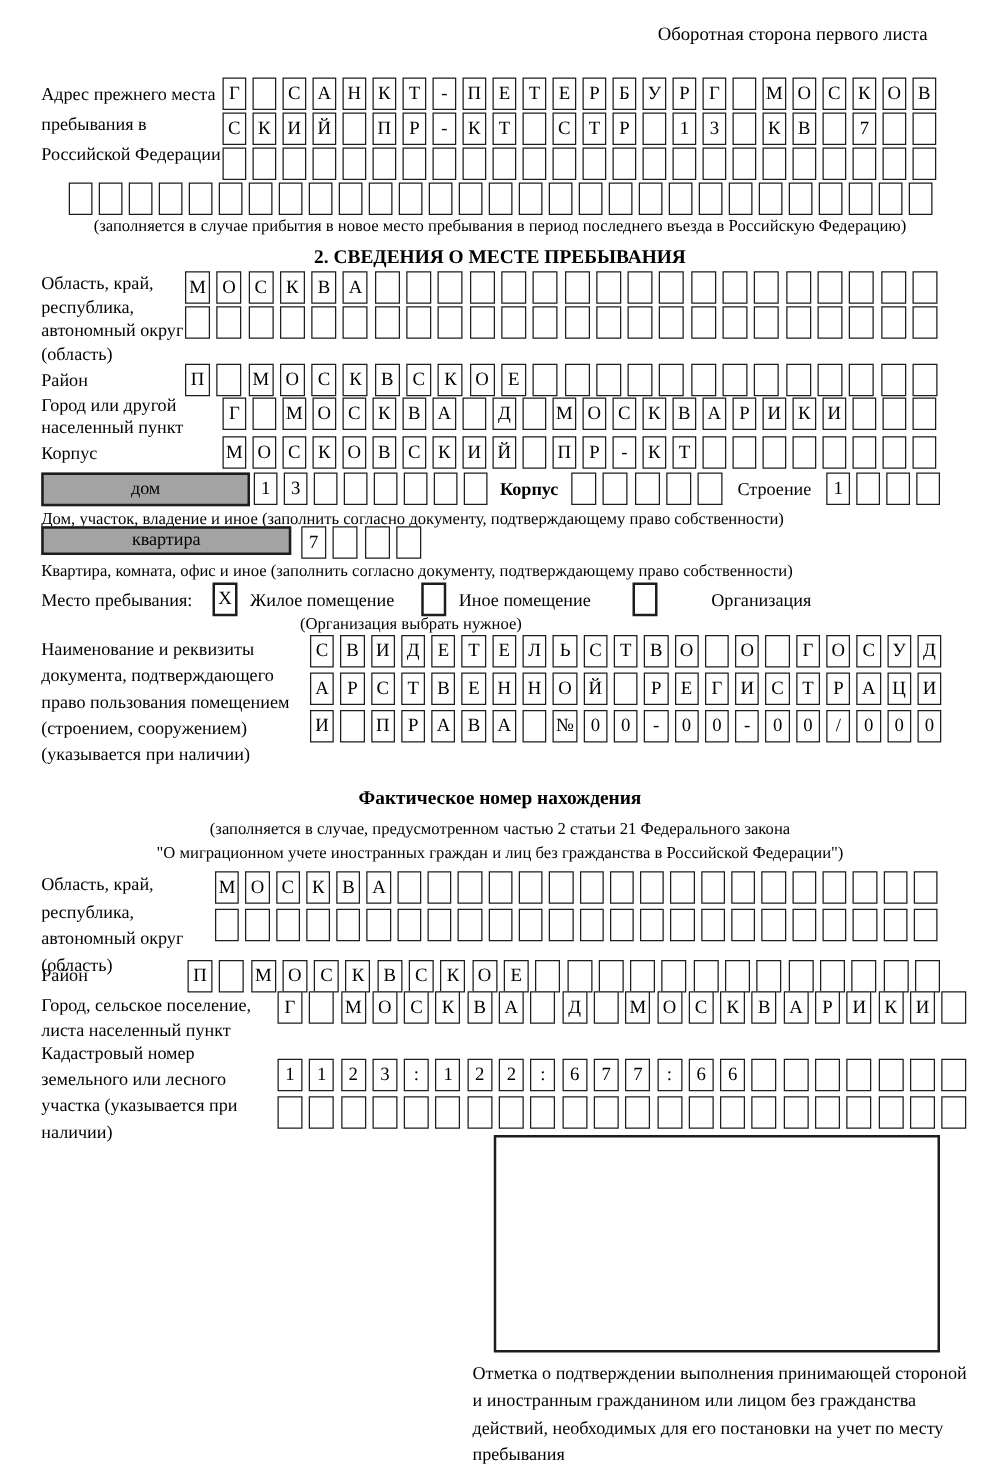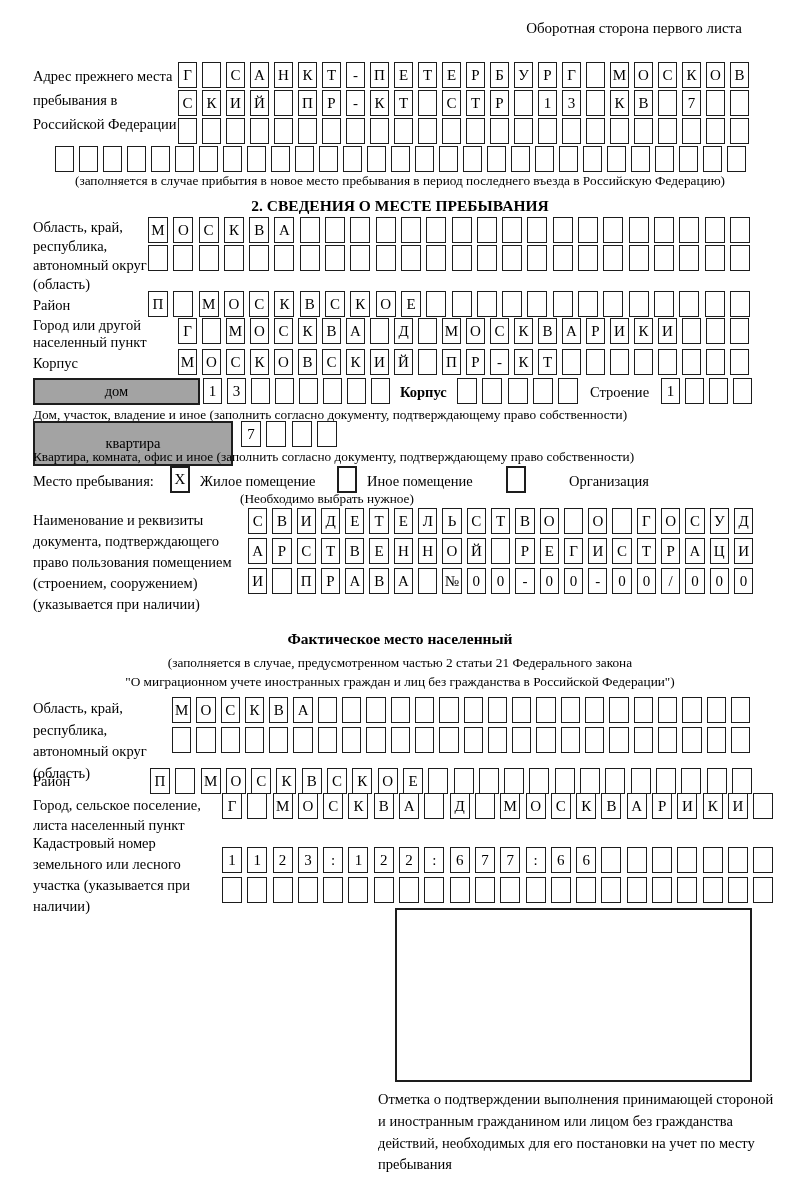--- a/index.html
+++ b/index.html
@@ -305,37 +305,37 @@
     </div>
   <div class="label" style="left:590px;top:382px;">Строение</div>
   <div class="row" style="left:661px;top:378px;">
       <div class="cell">1</div>
       <div class="cell"></div>
       <div class="cell"></div>
       <div class="cell"></div>
     </div>
   <div class="caption" style="left:33px;top:407px;">Дом, участок, владение и иное (заполнить согласно документу, подтверждающему право собственности)</div>
 
-  <div class="wbox" style="left:33px;top:421px;width:200px;height:45px;">квартира</div>
+  <div class="wbox" style="left:33px;top:421px;width:200px;height:23px;">квартира</div>
   <div class="row p25" style="left:241px;top:421px;">
       <div class="cell">7</div>
       <div class="cell"></div>
       <div class="cell"></div>
       <div class="cell"></div>
     </div>
   <div class="caption" style="left:33px;top:449px;">Квартира, комната, офис и иное (заполнить согласно документу, подтверждающему право собственности)</div>
 
   <div class="label" style="left:33px;top:471px;">Место пребывания:</div>
   <div class="cbox" style="left:170px;top:466px;">X</div>
   <div class="label" style="left:200px;top:471px;">Жилое помещение</div>
   <div class="cbox" style="left:337px;top:466px;"></div>
   <div class="label" style="left:367px;top:471px;">Иное помещение</div>
   <div class="cbox" style="left:506px;top:466px;"></div>
   <div class="label" style="left:569px;top:471px;">Организация</div>
-  <div class="caption" style="left:240px;top:491px;">(Необходимо выбрать нужное)</div>
+  <div class="caption" style="left:240px;top:491px;">(Организация выбрать нужное)</div>
 
   <div class="label" style="left:33px;top:510px;width:212px;line-height:21px;">Наименование и реквизиты документа, подтверждающего право пользования помещением (строением, сооружением) (указывается при наличии)</div>
   <div class="row p243" style="left:248px;top:508px;">
       <div class="cell">С</div>
       <div class="cell">В</div>
       <div class="cell">И</div>
       <div class="cell">Д</div>
       <div class="cell">Е</div>
       <div class="cell">Т</div>
       <div class="cell">Е</div>
@@ -394,21 +394,21 @@
       <div class="cell">0</div>
       <div class="cell">-</div>
       <div class="cell">0</div>
       <div class="cell">0</div>
       <div class="cell">/</div>
       <div class="cell">0</div>
       <div class="cell">0</div>
       <div class="cell">0</div>
     </div>
 
-  <div class="sec-title" style="top:630px;">Фактическое место населенный</div>
+  <div class="sec-title" style="top:630px;">Фактическое номер нахождения</div>
   <div class="caption center" style="top:655px;">(заполняется в случае, предусмотренном частью 2 статьи 21 Федерального закона</div>
   <div class="caption center" style="top:674px;">"О миграционном учете иностранных граждан и лиц без гражданства в Российской Федерации")</div>
 
   <div class="label" style="left:33px;top:698px;width:140px;line-height:21.5px;">Область, край, республика, автономный округ (область)</div>
   <div class="row p243" style="left:172px;top:697px;">
       <div class="cell">М</div>
       <div class="cell">О</div>
       <div class="cell">С</div>
       <div class="cell">К</div>
       <div class="cell">В</div>

